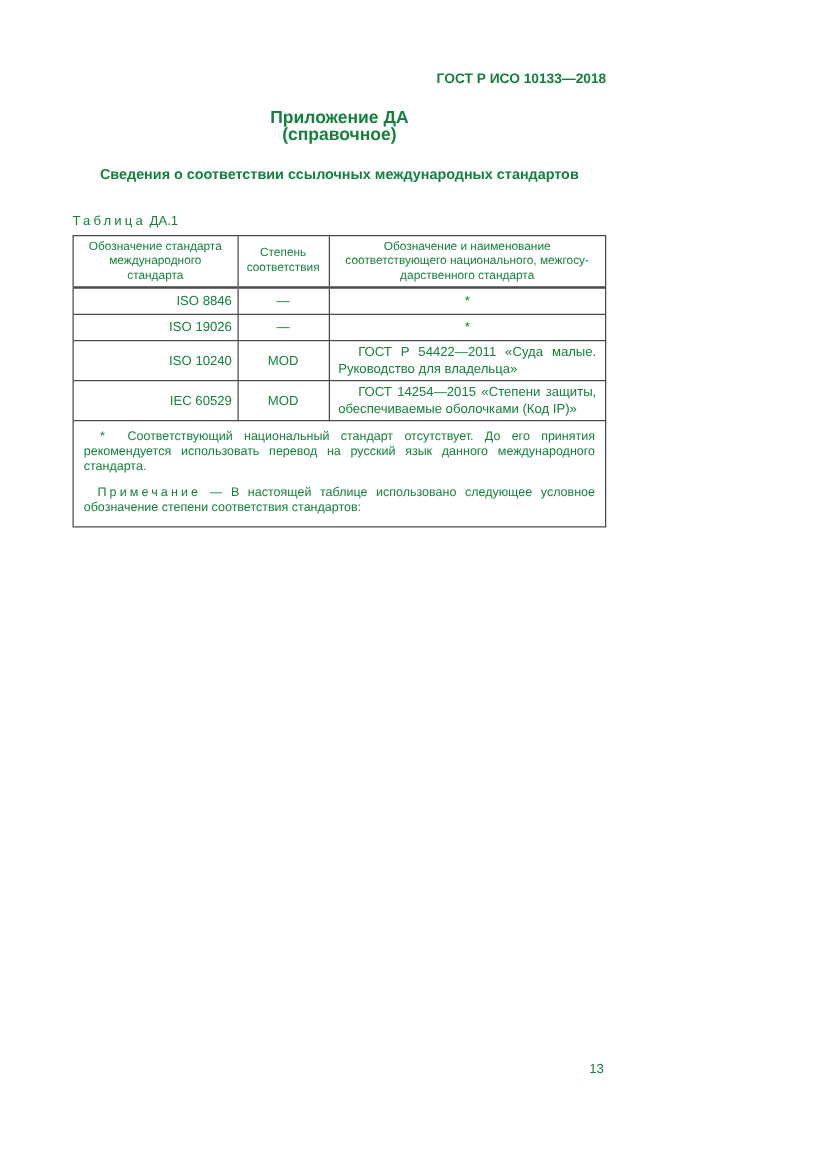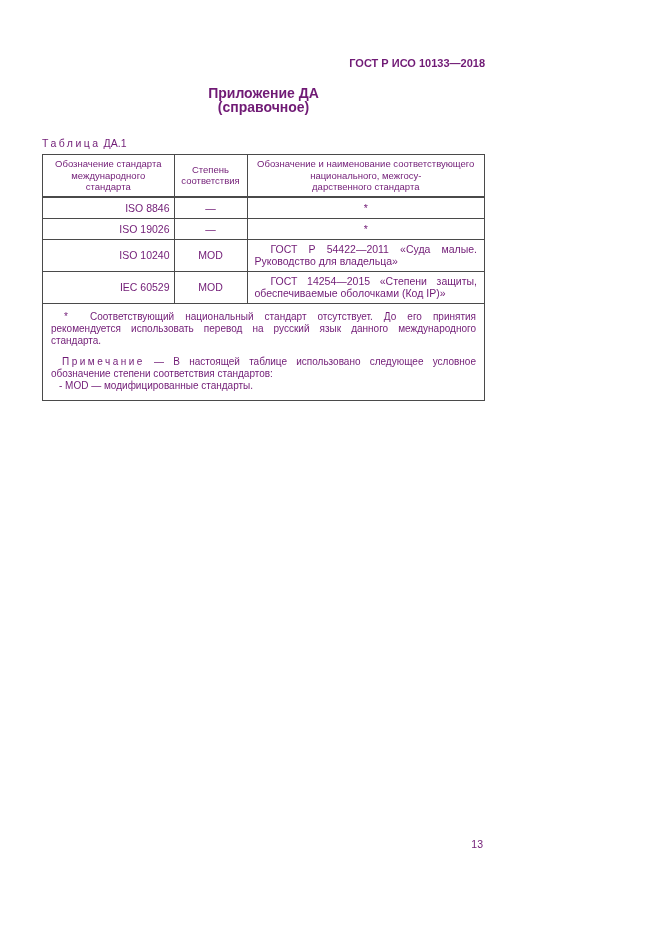--- a/index.html
+++ b/index.html
@@ -6,23 +6,24 @@
     margin: 0;
     padding: 0;
     background: #ffffff;
   }
   .page {
     position: relative;
     width: 563px;
     height: 935px;
     background: #ffffff;
     font-family: "Liberation Sans", sans-serif;
-    color: #701a75;
+    color: #15803d;
     overflow: hidden;
     box-sizing: border-box;
+    padding-left: 16px;
   }
   .content {
     padding: 0 78px 0 42px;
   }
   .running-header {
     padding-top: 57px;
     text-align: right;
     font-weight: bold;
     font-size: 11px;
     line-height: 13px;
@@ -112,38 +113,39 @@
     text-indent: 11px;
     text-align: justify;
   }
   .note-item {
     margin: 0;
     padding-left: 8px;
   }
   .page-number {
     position: absolute;
     right: 80px;
-    bottom: 85px;
+    bottom: 74px;
     font-size: 10.5px;
   }
 </style>
 </head>
 <body>
 
 <div class="page">
   <div class="content">
 
     <div class="running-header">ГОСТ Р ИСО 10133—2018</div>
 
     <div class="annex-block">
       <div>Приложение ДА</div>
       <div>(справочное)</div>
     </div>
 
     <div class="doc-title">
+      <div>Сведения о соответствии ссылочных международных стандартов</div>
     </div>
 
     <div class="tbl-caption"><span class="spaced">Таблица</span> <span>ДА.1</span></div>
 
     <div class="tbl-wrap">
       <table class="ref-table">
         <colgroup>
             <col class="c1">
             <col class="c2">
             <col class="c3">
@@ -184,20 +186,19 @@
             <td class="cell-standard">IEC 60529</td>
             <td class="cell-degree">MOD</td>
             <td class="cell-national para">ГОСТ 14254—2015 «Степени защиты, обеспечиваемые оболочками (Код IP)»</td>
           </tr>
         </tbody>
       </table>
 
       <div class="tbl-footer">
         <p class="footnote"><span>*</span>&nbsp; <span>Соответствующий национальный стандарт отсутствует. До его принятия рекомендуется использовать перевод на русский язык данного международного стандарта.</span></p>
         <p class="note"><span class="spaced">Примечание</span> <span>— В настоящей таблице использовано следующее условное обозначение степени соответствия стандартов:</span></p>
-        <p class="note-item">- MOD — модифицированные стандарты.</p>
       </div>
     </div>
 
   </div>
 
   <div class="page-number">13</div>
 </div>
 
 </body></html>

